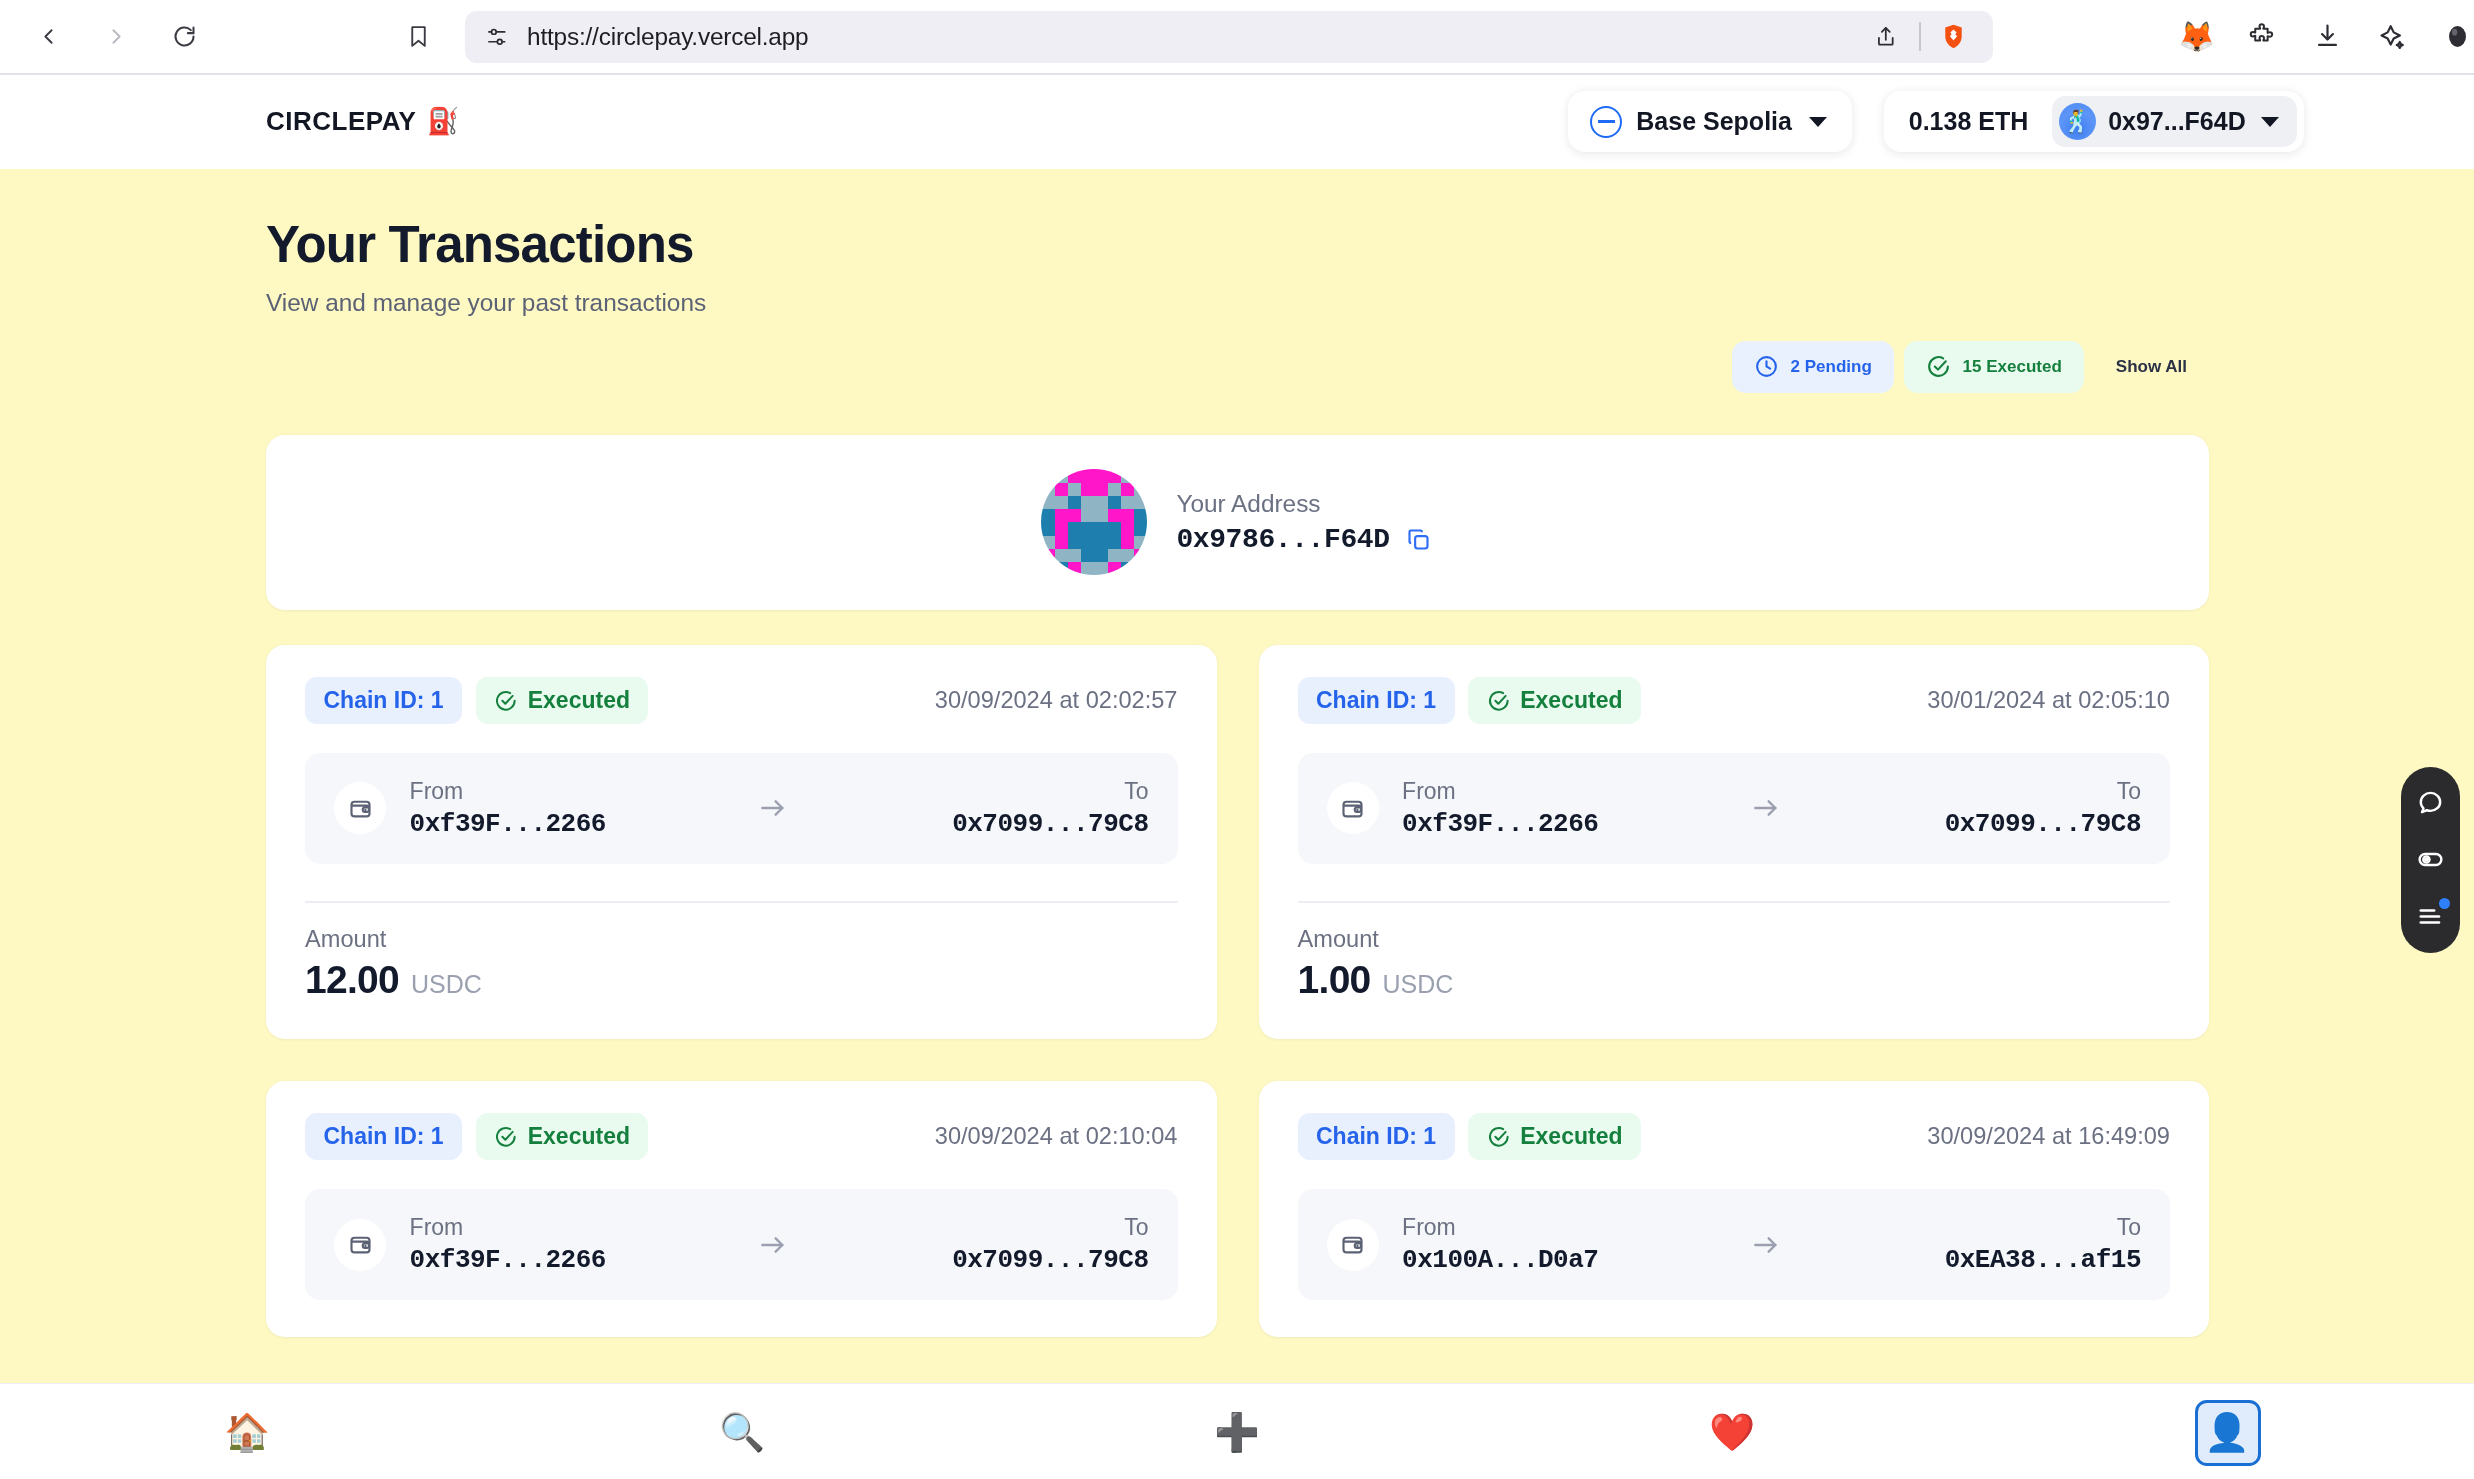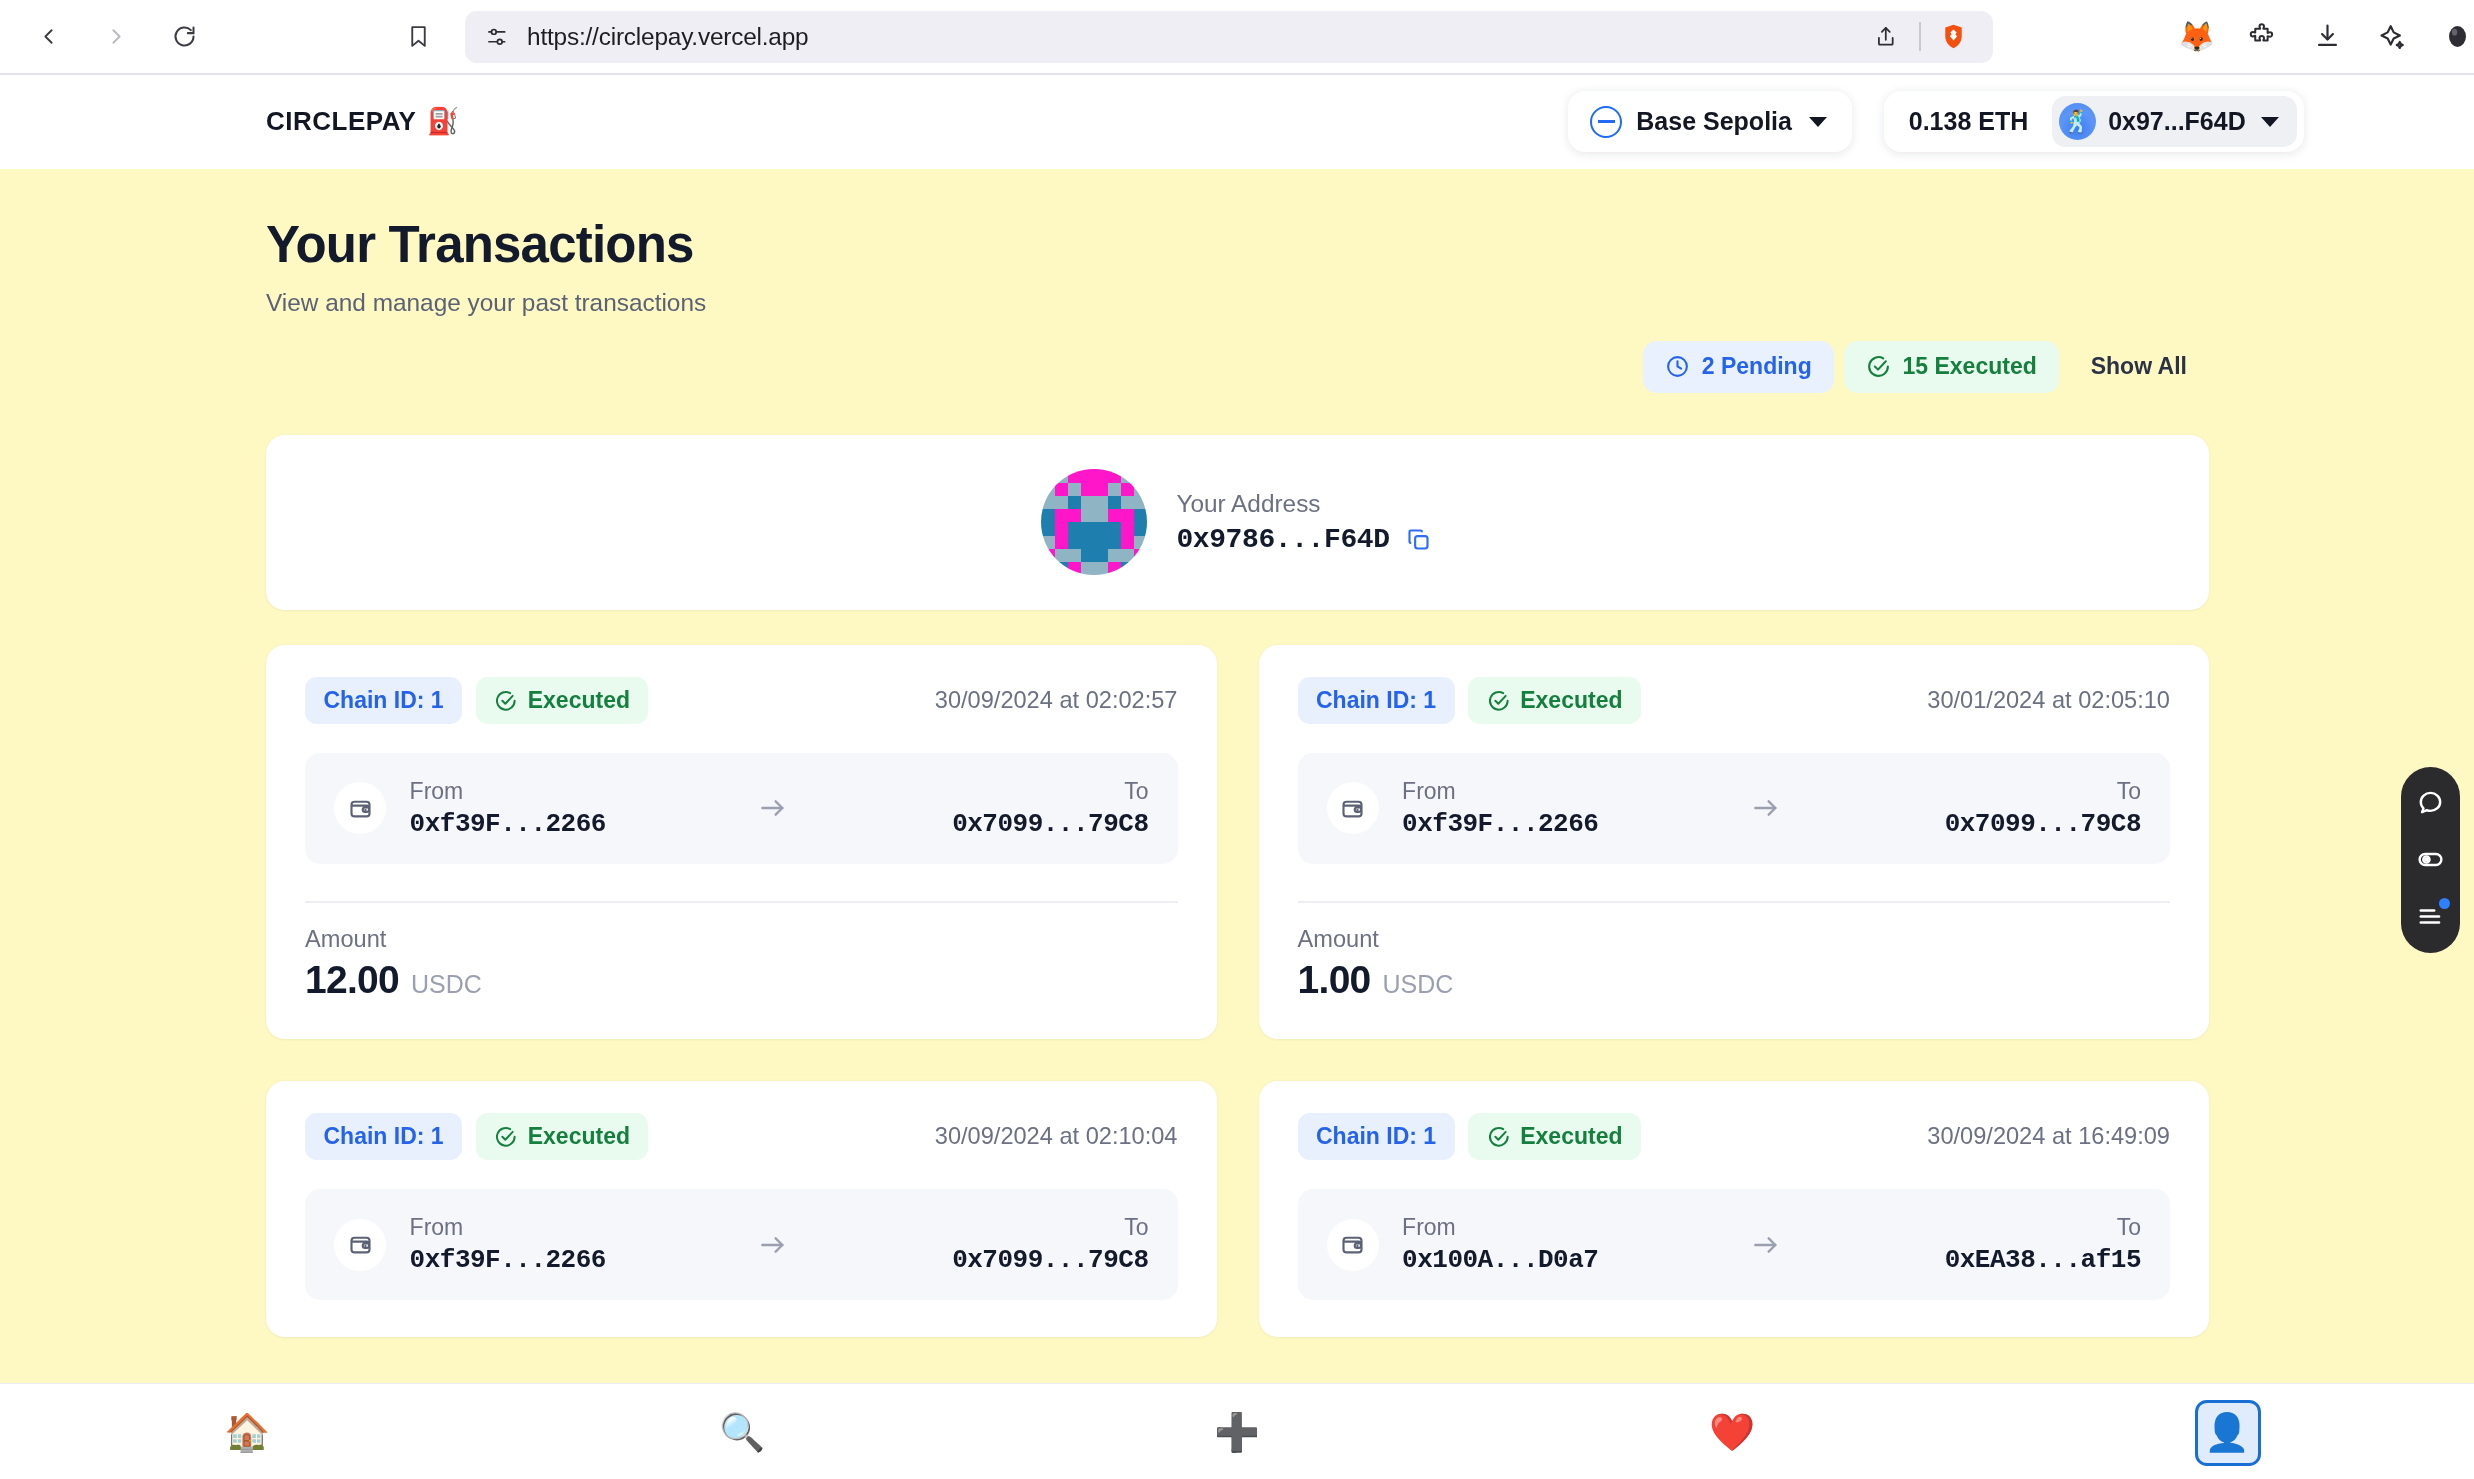--- a/index.html
+++ b/index.html
@@ -130,21 +130,21 @@
   .page { padding: 0 266px; }
   .title-row { display: flex; align-items: flex-start; padding-top: 47px; flex-direction: column; }
   .page-title { font-size: 51px; font-weight: 800; color: #121a2b; letter-spacing: -0.8px; line-height: 1.15;}
   .page-sub { font-size: 24.4px; color: #5c6275; margin-top: 15px; }
 
   .filters { margin-left: auto; display: flex; align-items: center; gap: 10px; padding-top: 23.6px;}
   .pill {
     height: 52px; border-radius: 13.5px;
     display: flex; align-items: center; gap: 11.8px;
     padding: 0 22px;
-    font-size: 23px; font-weight: 700;
+    font-size: 17px; font-weight: 700;
   }
   .pill.pending { background: #eaf1fe; color: #2563eb; }
   .pill.executed { background: #e9fbef; color: #15803d; }
   .pill.showall { background: transparent; color: #2b3246; font-weight: 700; }
 
   .addr-card {
     margin-top: 42px;
     background: #ffffff;
     border-radius: 18.5px;
     height: 175px;

